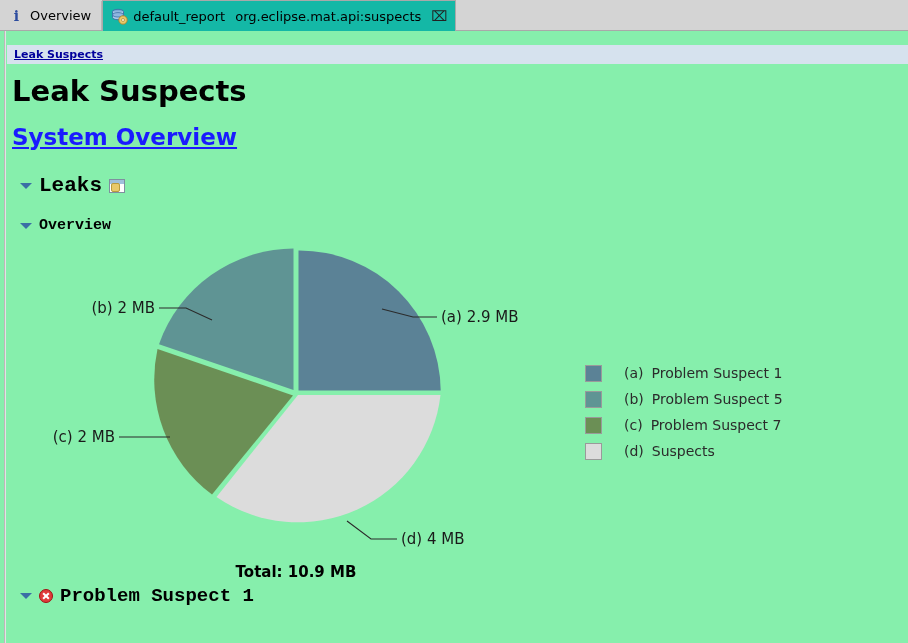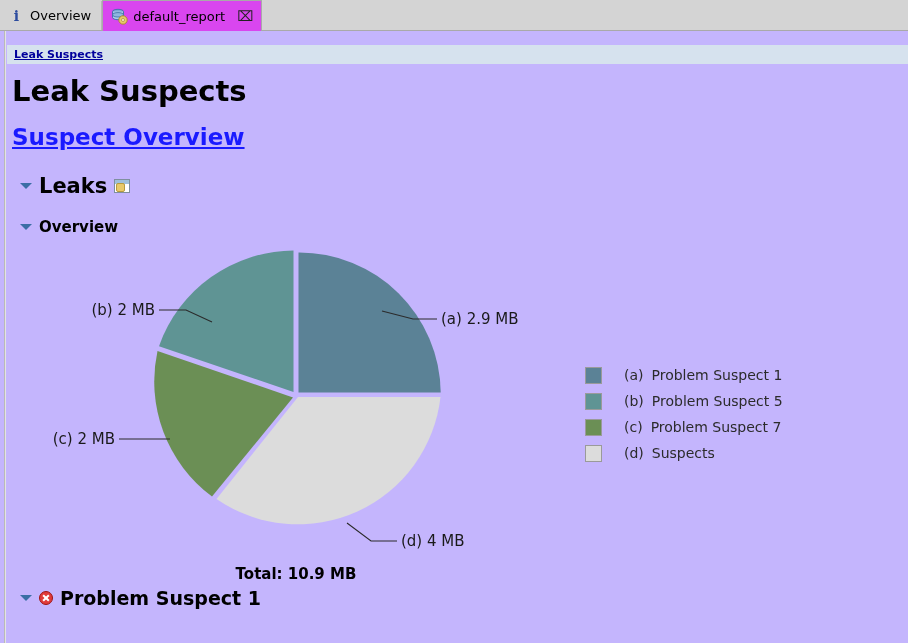--- a/index.html
+++ b/index.html
@@ -35,21 +35,21 @@
     padding: 0 8px;
     font-size: 13px;
     color: #000;
     white-space: nowrap;
   }
   .tab.inactive {
     background: #d4d4d4;
     border-right: 1px solid #b6b6b6;
   }
   .tab.active {
-    background: #d946ef;
+    background: #14b8a6;
     border-left: 1px solid #a9a9a9;
     border-right: 1px solid #a9a9a9;
     border-top: 1px solid #a9a9a9;
     height: 31px;
     margin-bottom: -1px;
   }
   .tab .ico {
     display: inline-flex;
     align-items: center;
     justify-content: center;
@@ -74,21 +74,21 @@
     color: #222;
     cursor: pointer;
   }
 
   
   .editor {
     position: absolute;
     left: 0; top: 31px;
     width: 908px;
     height: 612px;
-    background: #c4b5fd;
+    background: #86efac;
     overflow: hidden;
   }
   .leftrail {
     position: absolute;
     left: 4px; top: 0;
     width: 2px; height: 612px;
     border-left: 1px solid #b9b9b9;
     border-right: 1px solid #e3e3e3;
     box-sizing: border-box;
   }
@@ -132,20 +132,21 @@
     font-weight: bold;
     color: #1a1aff;
     text-decoration: underline;
     cursor: pointer;
   }
 
   .section-row {
     display: flex;
     align-items: center;
     gap: 7px;
+    font-family: Liberation Mono, monospace;
   }
   .sec-leaks { margin: 24px 0 0 13px; }
   .sec-overview { margin: 20px 0 0 13px; }
   .sec-suspect { margin: 0 0 0 13px; }
 
   .twisty {
     width: 0; height: 0;
     border-left: 6px solid transparent;
     border-right: 6px solid transparent;
     border-top: 6px solid #3b6ea5;
@@ -278,37 +279,38 @@
     <span class="ico">
       <svg width="17" height="17" viewBox="0 0 17 17">
         <ellipse cx="7" cy="3.5" rx="5.5" ry="2.2" fill="#7ba7d7" stroke="#3a6ea5" stroke-width="0.9"></ellipse>
         <path d="M1.5 3.5 v6 a5.5 2.2 0 0 0 11 0 v-6" fill="#a8c8e8" stroke="#3a6ea5" stroke-width="0.9"></path>
         <ellipse cx="7" cy="6.8" rx="5.5" ry="2.2" fill="#8fb6e0" stroke="#3a6ea5" stroke-width="0.8"></ellipse>
         <circle cx="12" cy="12" r="4.2" fill="#e8c96a" stroke="#a8862c" stroke-width="0.9"></circle>
         <circle cx="12" cy="12" r="1.5" fill="#fff6d8" stroke="#a8862c" stroke-width="0.7"></circle>
       </svg>
     </span>
     <span class="tab-label">default_report</span>
+    <span class="tab-sub">org.eclipse.mat.api:suspects</span>
     <span class="close-x">⌧</span>
   </div>
 
 </div>
 
 <div class="editor">
   <div class="leftrail"></div>
 
   <div class="content">
 
     <div class="breadcrumb">
       <a>Leak Suspects</a>
     </div>
 
     <h1 class="page-title">Leak Suspects</h1>
 
-    <a class="sysoverview">Suspect Overview</a>
+    <a class="sysoverview">System Overview</a>
 
     
     <div class="section-row sec-leaks">
       <span class="twisty"></span>
       <span class="h-leaks">Leaks</span>
       <span class="leaks-icon"></span>
     </div>
 
     
     <div class="section-row sec-overview">

